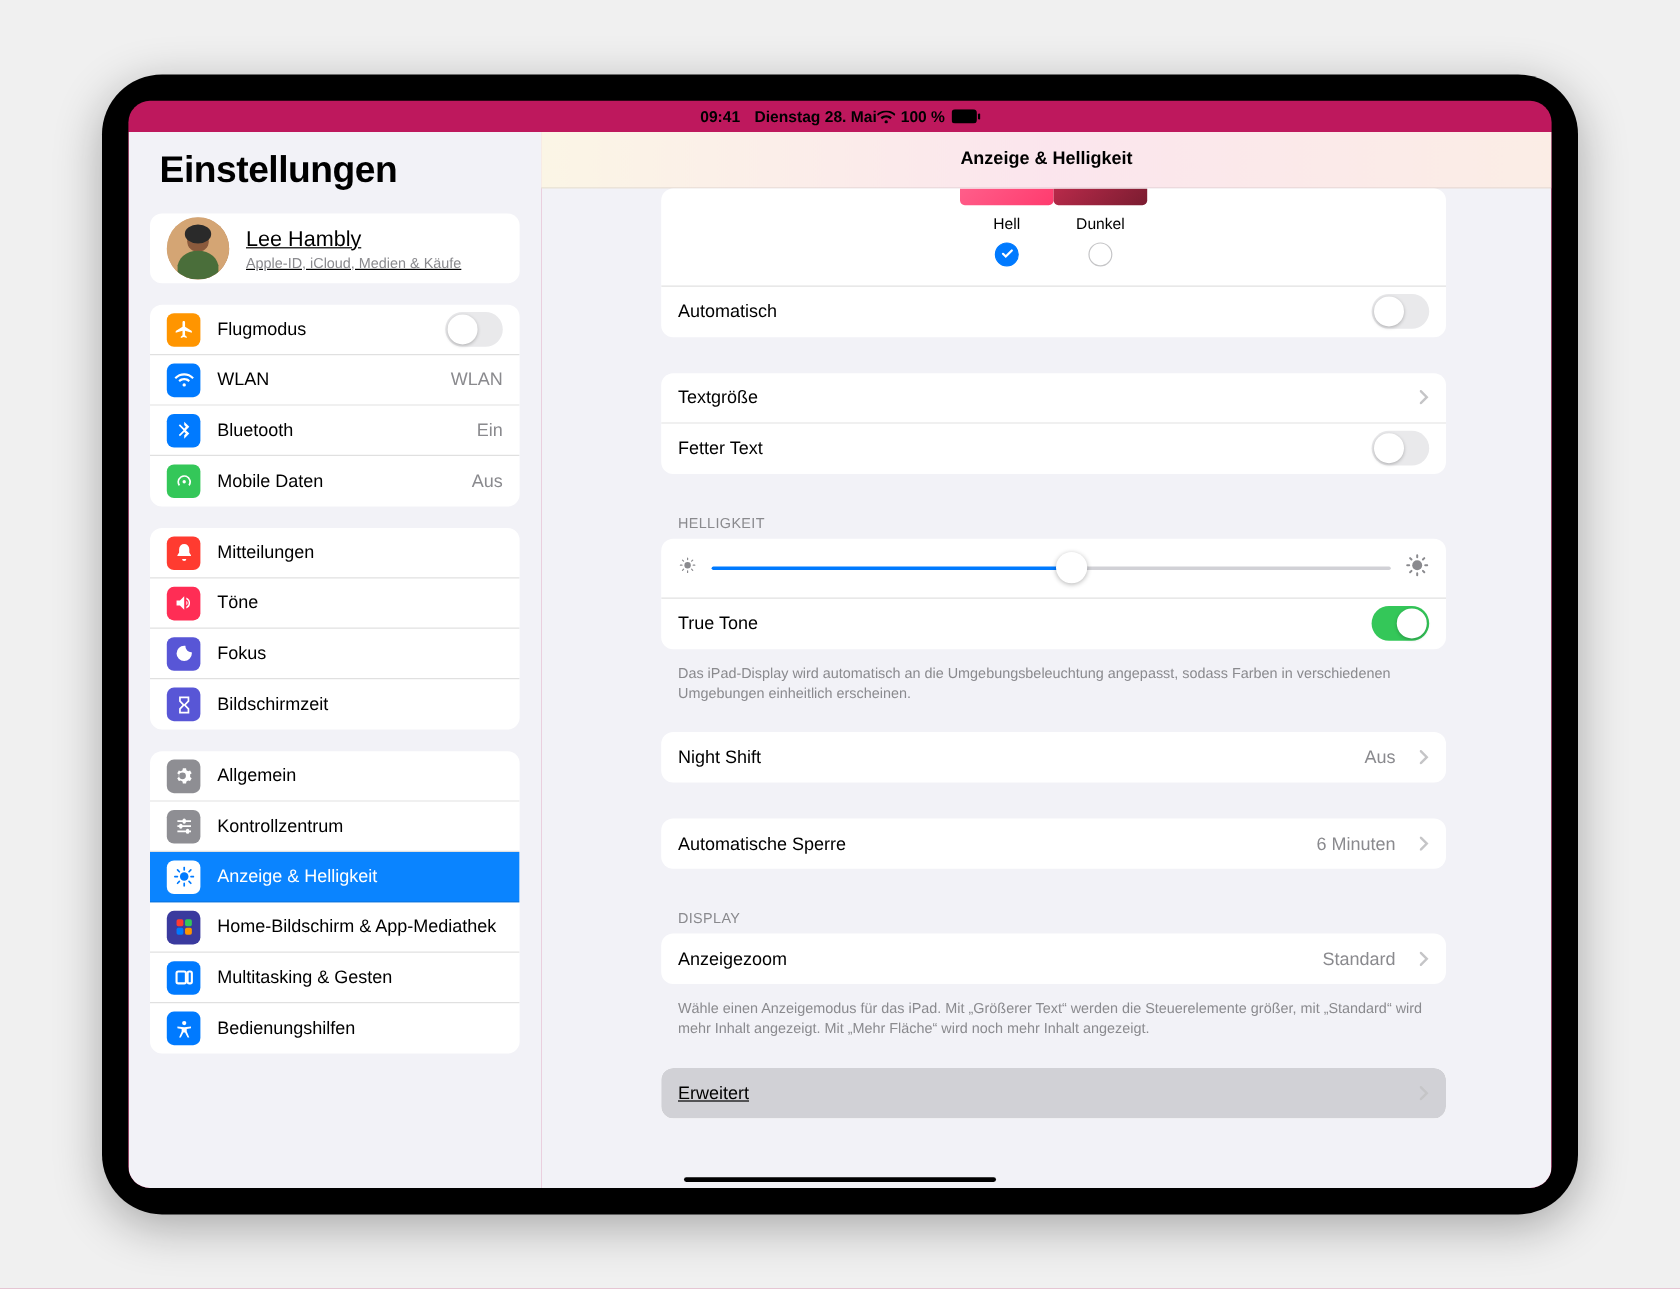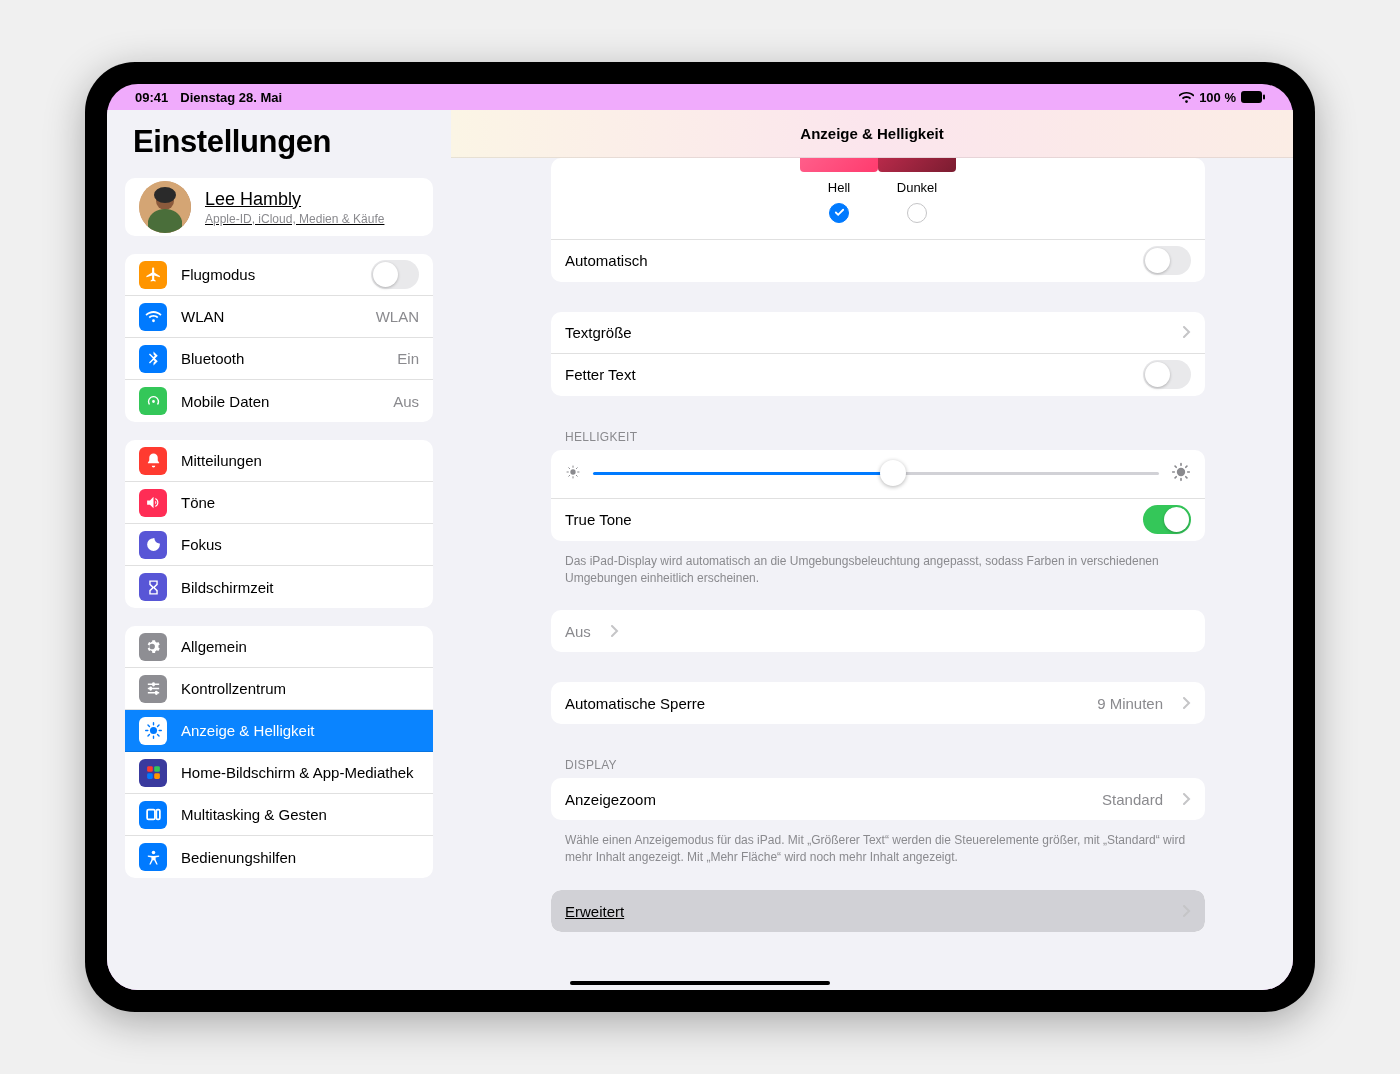--- a/index.html
+++ b/index.html
@@ -1,18 +1,18 @@
 <!DOCTYPE html>
 <html><head>
 <meta charset="utf-8">
 <style>
 * { box-sizing: border-box; margin: 0; padding: 0; font-family: -apple-system, BlinkMacSystemFont, "Segoe UI", Helvetica, Arial, sans-serif; -webkit-font-smoothing: antialiased; }
 body { background: #f0f0f0; display: flex; justify-content: center; align-items: center; min-height: 100vh; }
 .device-frame { width: 1230px; height: 950px; background: #000; border-radius: 50px; padding: 22px; box-shadow: 0 10px 40px rgba(0,0,0,.3); position: relative; }
-.screen { width: 100%; height: 100%; background: #f0abfc; border-radius: 31px; overflow: hidden; position: relative; display: flex; flex-direction: column; }
+.screen { width: 100%; height: 100%; background: #be185d; border-radius: 18px; overflow: hidden; position: relative; display: flex; flex-direction: column; align-items: center; }
 .statusbar { height: 26px; display: flex; justify-content: space-between; align-items: center; padding: 0 28px; font-size: 13px; font-weight: 600; color: #000; }
 .statusbar-left { display: flex; gap: 12px; }
 .statusbar-right { display: flex; align-items: center; gap: 5px; }
 .wifi-icon svg, .battery-icon svg { display: block; }
 .main { flex: 1; display: flex; overflow: hidden; }
 .sidebar { width: 344px; flex-shrink: 0; background: #f2f2f7; padding: 0 18px; overflow-y: auto; }
 .sidebar-title { font-size: 31px; font-weight: 700; padding: 14px 8px 18px; letter-spacing: -0.4px; }
 .content { flex: 1; background: #f2f2f7; overflow-y: auto; display: flex; flex-direction: column; }
 .content-header { height: 48px; display: flex; justify-content: center; align-items: center; font-size: 15px; font-weight: 600; background: linear-gradient(90deg, rgba(255,240,200,0.4) 0%, rgba(255,200,220,0.4) 50%, rgba(255,220,200,0.4) 100%), #f9f9f9; border-bottom: 1px solid rgba(0,0,0,0.08); }
 .content-body { padding: 0 88px 40px 100px; }
@@ -304,33 +304,34 @@
           <span class="row-label">True Tone</span>
           <div class="toggle on">
                   <div class="toggle-knob"></div>
                 </div>
         </div>
       </div>
       <div class="section-footer">Das iPad-Display wird automatisch an die Umgebungsbeleuchtung angepasst, sodass Farben in verschiedenen Umgebungen einheitlich erscheinen.</div>
 
       <div class="group" style="margin-bottom:30px">
         <div class="row">
+          <span class="row-label">Night Shift</span>
           <span class="row-value">Aus</span>
           <span class="chevron">
                   <svg viewBox="0 0 8 12">
                     <path d="M1 1l5 5-5 5" stroke="currentColor" stroke-width="2" fill="none" stroke-linecap="round"></path>
                   </svg>
                 </span>
         </div>
       </div>
 
       <div class="group" style="margin-bottom:34px">
         <div class="row">
           <span class="row-label">Automatische Sperre</span>
-          <span class="row-value">9 Minuten</span>
+          <span class="row-value">6 Minuten</span>
           <span class="chevron">
                   <svg viewBox="0 0 8 12">
                     <path d="M1 1l5 5-5 5" stroke="currentColor" stroke-width="2" fill="none" stroke-linecap="round"></path>
                   </svg>
                 </span>
         </div>
       </div>
 
       <div class="section-header">DISPLAY</div>
       <div class="group" style="margin-bottom:6px">

